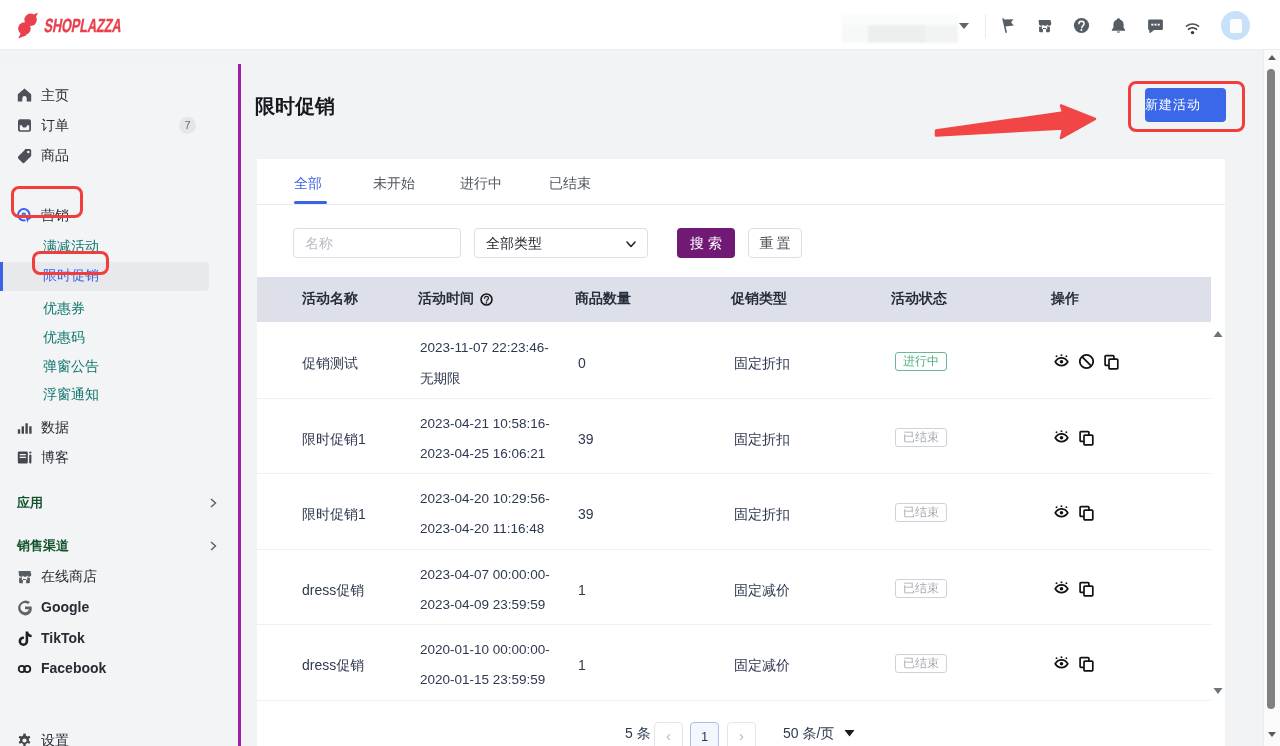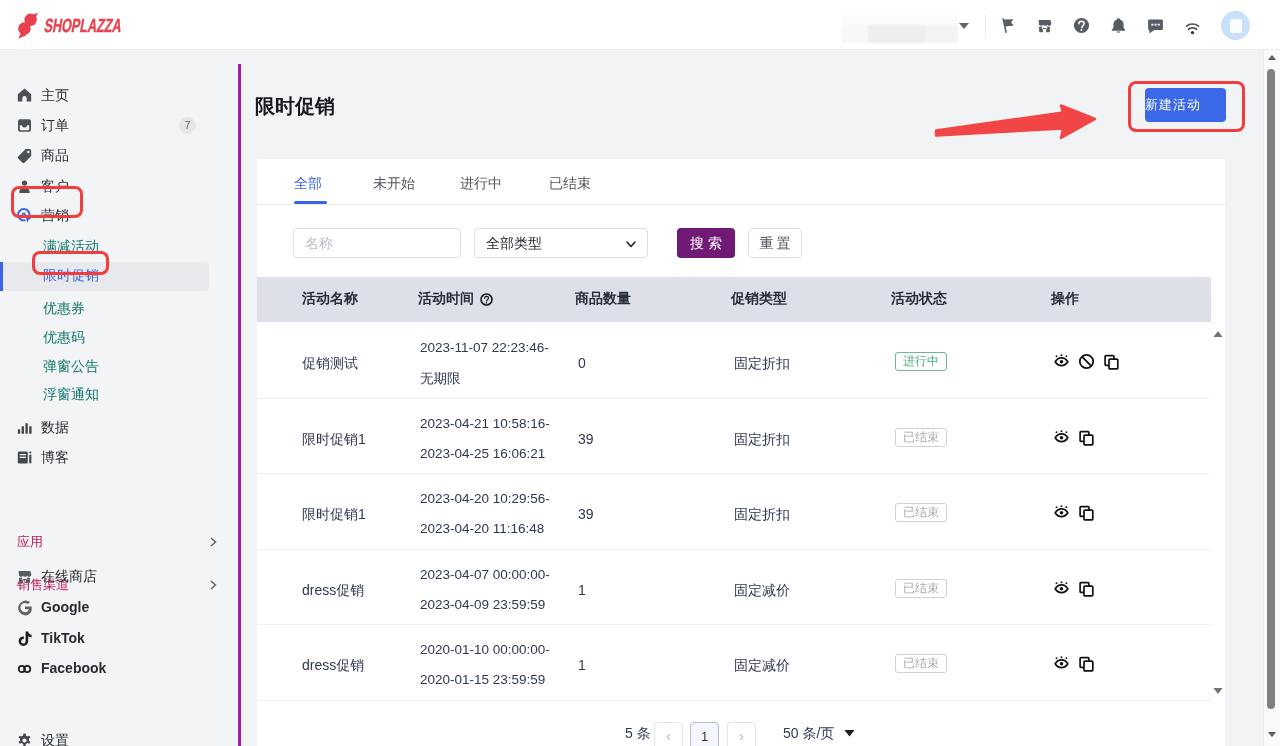--- a/index.html
+++ b/index.html
@@ -21,21 +21,21 @@
 #avatar .doc{position:absolute;left:8.5px;top:7.5px;width:12.5px;height:14.5px;background:#fcfdfe;border-radius:2px;filter:blur(0.6px);}
 
 #sidebar{position:absolute;left:0;top:64px;width:241px;height:696px;background:#f3f4f6;border-right:3px solid #a21caf;z-index:10;}
 .mi{position:absolute;left:0;width:219px;height:30px;line-height:30px;font-size:14px;color:#272c33;}
 .mi svg{position:absolute;left:16px;top:7px;}
 .mi .t{position:absolute;left:41px;top:0;}
 .smi{position:absolute;left:43px;width:160px;height:29px;line-height:29px;font-size:14px;color:#0f766e;}
 .badge7{position:absolute;left:179px;top:6.5px;width:17px;height:17px;border-radius:50%;background:#e4e6e9;color:#676e76;font-size:11px;text-align:center;line-height:17px;}
 #selrow{position:absolute;left:0;top:197.5px;width:209px;height:29px;background:#e7e9ed;border-radius:0 4px 4px 0;}
 #selbar{position:absolute;left:0;top:197.5px;width:3px;height:29px;background:#3a63e6;}
-.shead{position:absolute;left:17px;width:190px;height:20px;line-height:20px;font-size:13px;font-weight:normal;color:#be185d;margin-top:39px;}
+.shead{position:absolute;left:17px;width:190px;height:20px;line-height:20px;font-size:13px;font-weight:bold;color:#14532d;}
 .chev{position:absolute;left:190px;width:12px;height:12px;}
 
 .redbox{position:absolute;border:3.5px solid #f23d3d;border-radius:8px;z-index:40;}
 
 #main{position:absolute;left:221px;top:50px;width:1042px;height:696px;background:#f2f3f5;}
 #title{position:absolute;left:34px;top:43px;font-size:20px;font-weight:bold;color:#16191d;}
 #newbtn{position:absolute;left:924px;top:38px;width:81px;height:34px;background:#3a68e8;border-radius:4px;color:#fff;font-size:13px;line-height:34px;letter-spacing:1px;}
 #card{position:absolute;left:36px;top:109px;width:968px;height:600px;background:#fff;}
 .tab{position:absolute;top:12px;height:24px;line-height:24px;font-size:14px;color:#51565e;}
 .tab.on{color:#3a63e6;}
@@ -226,26 +226,20 @@
         <use href="#s-order"></use>
       </svg>
       <span class="t">订单</span>
       <span class="badge7">7</span>
     </div>
   <div class="mi" style="top:76px">
       <svg width="17" height="17" viewBox="0 0 17 17" class="i-tag">
         <use href="#s-tag"></use>
       </svg>
       <span class="t">商品</span>
-    </div>
-  <div class="mi" style="top:107px">
-      <svg width="17" height="17" viewBox="0 0 17 17" class="i-user">
-        <use href="#s-user"></use>
-      </svg>
-      <span class="t">客户</span>
     </div>
   <div class="mi" style="top:136px">
       <svg width="18" height="18" viewBox="0 0 18 18" class="i-mkt">
         <use href="#s-mkt"></use>
       </svg>
       <span class="t">营销</span>
     </div>
   <div class="smi" style="top:168px">满减活动</div>
   <div class="smi" style="top:197px;color:#3a63e6;">限时促销</div>
   <div class="smi" style="top:230px">优惠券</div>

